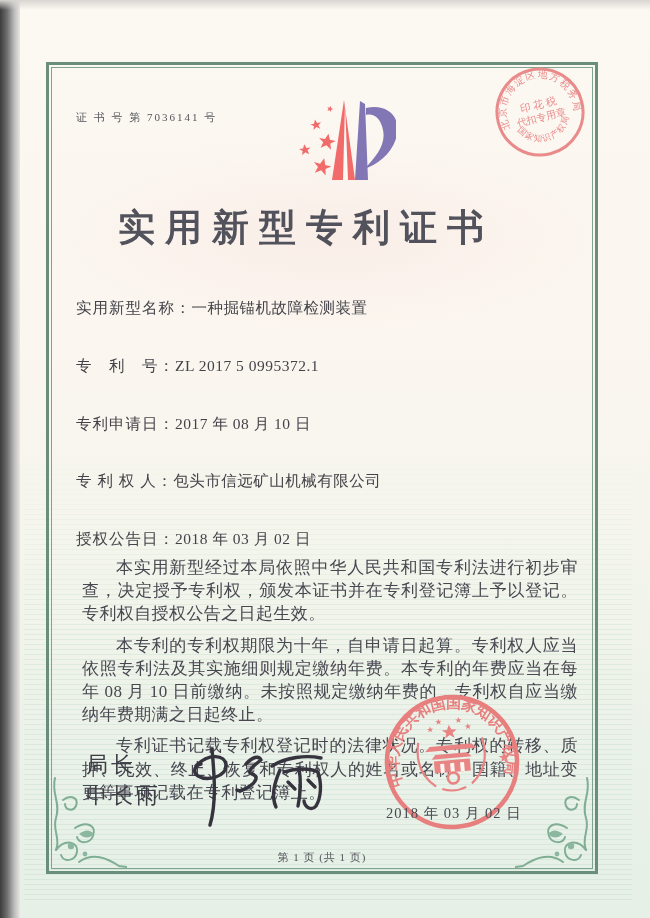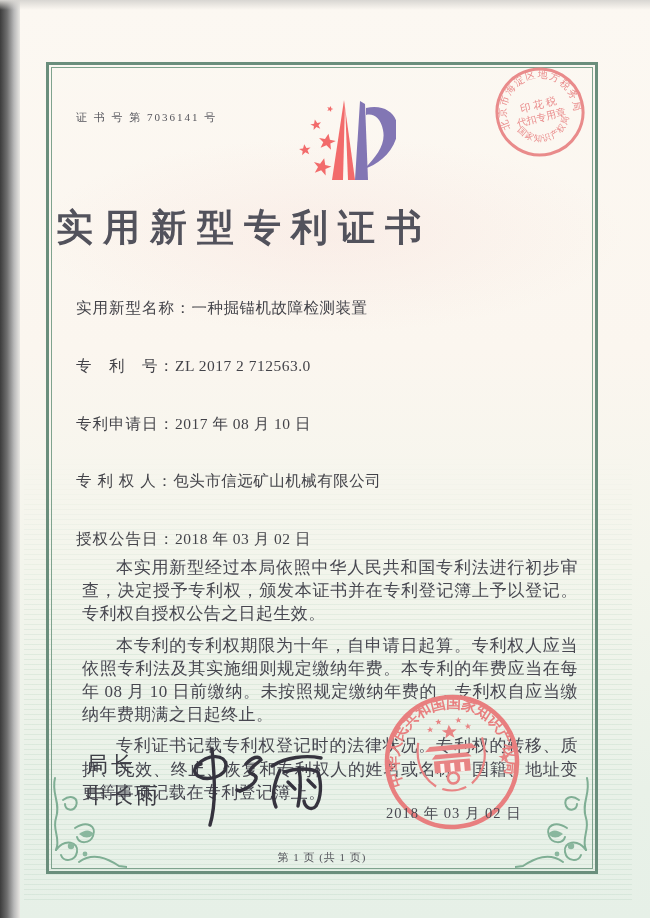--- a/index.html
+++ b/index.html
@@ -16,21 +16,21 @@
   .waves{position:absolute;left:24px;top:450px;width:608px;height:450px;
     background:repeating-linear-gradient(0deg, rgba(142,190,160,0.17) 0px, rgba(142,190,160,0.17) 1px, rgba(0,0,0,0) 1px, rgba(0,0,0,0) 5px);
     -webkit-mask-image:linear-gradient(180deg,rgba(0,0,0,0) 0%,#000 45%,#000 100%);
     mask-image:linear-gradient(180deg,rgba(0,0,0,0) 0%,#000 45%,#000 100%);}
   .frame{position:absolute;left:46px;top:62px;width:546px;height:806px;
     border:3px solid #6a8e7c;}
   .frame-inner{position:absolute;left:2px;top:2px;right:2px;bottom:2px;
     border:1px solid #7fa38e;}
   .cert-no{position:absolute;left:76px;top:110px;font-size:11px;color:#55555c;letter-spacing:2px;}
   .logo{position:absolute;left:264px;top:88px;}
-  .title{position:absolute;left:46px;top:203px;width:448px;text-align:left;
+  .title{position:absolute;left:46px;top:203px;width:448px;text-align:right;
     font-size:37px;font-weight:600;color:#52525c;letter-spacing:10px;text-indent:10px;}
   .fields{position:absolute;left:76px;top:287px;width:480px;}
   .field-row{height:46.8px;font-size:15.5px;color:#434349;letter-spacing:0.5px;white-space:nowrap;margin-top:11px;}
   .field-row .lbl{letter-spacing:1px;}
   .paras{position:absolute;left:74px;top:548px;width:512px;}
   .paras p{margin:8px;font-size:17px;line-height:23.2px;color:#474750;
     text-indent:2em;text-align:justify;letter-spacing:0.4px;}
   .signer{position:absolute;left:86px;top:749px;font-size:22px;color:#3e3e46;letter-spacing:3px;line-height:31px;}
   .signature{position:absolute;left:168px;top:740px;}
   .tax-seal{position:absolute;left:494px;top:66px;transform:rotate(-14deg);}
@@ -116,21 +116,21 @@
     <text x="46" y="55" text-anchor="middle" font-size="10" fill="#e98b8b">代扣专用章</text>
   </svg>
 
   <div class="title">实用新型专利证书</div>
 
   <div class="fields">
     <div class="field-row">
       <span class="lbl">实用新型名称：</span><span class="val">一种掘锚机故障检测装置</span>
     </div>
     <div class="field-row">
-      <span class="lbl">专　利　号：</span><span class="val">ZL 2017 2 712563.0</span>
+      <span class="lbl">专　利　号：</span><span class="val">ZL 2017 5 0995372.1</span>
     </div>
     <div class="field-row">
       <span class="lbl">专利申请日：</span><span class="val">2017 年 08 月 10 日</span>
     </div>
     <div class="field-row">
       <span class="lbl">专 利 权 人：</span><span class="val">包头市信远矿山机械有限公司</span>
     </div>
     <div class="field-row">
       <span class="lbl">授权公告日：</span><span class="val">2018 年 03 月 02 日</span>
     </div>

